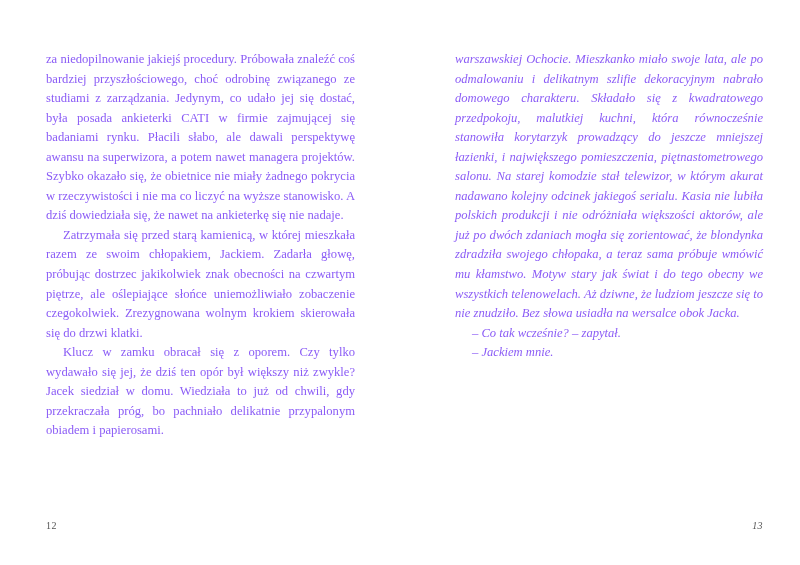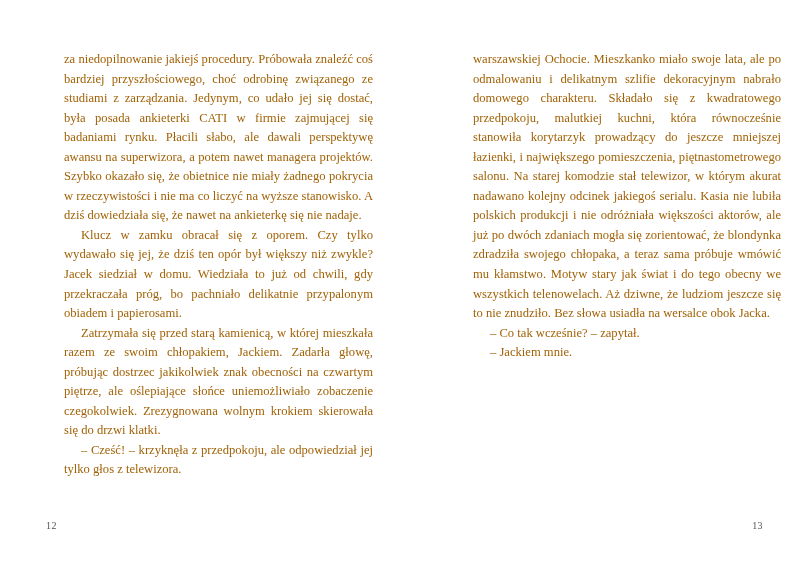--- a/index.html
+++ b/index.html
@@ -23,31 +23,30 @@
     justify-content: space-between;
   }
   .page {
     position: relative;
     width: 400px;
     height: 565px;
     background: #ffffff;
     box-sizing: border-box;
   }
   .page-left  { padding: 50px 45px 0 46px; }
-  .page-right { padding: 50px 37px 0 55px; }
+  .page-right { padding: 50px 37px 0 55px; font-style: italic; }
 
   .textblock {
     width: 309px;
     text-align: justify;
     text-justify: inter-word;
     font-size: 12.6px;
     line-height: 19.55px;
-    color: #a16207;
+    color: #8b5cf6;
     hyphens: manual;
-    margin-left: 18px;
     -webkit-hyphens: manual;
   }
   .page-right .textblock { width: 308px; }
 
   .textblock p {
     margin: 0;
     padding: 0;
     text-align: justify;
     text-indent: 0;
   }
@@ -71,23 +70,22 @@
   .folio-right { right: 37px; }
 </style>
 </head>
 <body>
 
 <div class="spread">
 
   <div class="page page-left">
     <div class="textblock">
       <p>za niedopilnowanie jakiejś procedury. Próbowała znaleźć coś bardziej przyszłościowego, choć odrobinę związanego ze studiami z zarządzania. Jedynym, co udało jej się dostać, była posada ankieterki CATI w firmie zajmującej się badaniami rynku. Płacili słabo, ale dawali perspektywę awansu na superwizora, a potem nawet managera projektów. Szybko okazało się, że obietnice nie miały żadnego pokrycia w rzeczywistości i nie ma co liczyć na wyższe stanowisko. A dziś dowiedziała się, że nawet na ankieterkę się nie nadaje.</p>
+      <p class="indent">Zatrzymała się przed starą kamienicą, w której mieszkała razem ze swoim chłopakiem, Jackiem. Zadarła głowę, próbując dostrzec jakikolwiek znak obecności na czwartym piętrze, ale oślepiające słońce uniemożliwiało zobaczenie czegokolwiek. Zrezygnowana wolnym krokiem skierowała się do drzwi klatki.</p>
       <p class="indent">Klucz w zamku obracał się z oporem. Czy tylko wydawało się jej, że dziś ten opór był większy niż zwykle? Jacek siedział w domu. Wiedziała to już od chwili, gdy przekraczała próg, bo pachniało delikatnie przypalonym obiadem i papierosami.</p>
-      <p class="indent">Zatrzymała się przed starą kamienicą, w której mieszkała razem ze swoim chłopakiem, Jackiem. Zadarła głowę, próbując dostrzec jakikolwiek znak obecności na czwartym piętrze, ale oślepiające słońce uniemożliwiało zobaczenie czegokolwiek. Zrezygnowana wolnym krokiem skierowała się do drzwi klatki.</p>
-      <p class="indent">– Cześć! – krzyknęła z przedpokoju, ale odpowiedział jej tylko głos z telewizora.</p>
     </div>
     <div class="folio folio-left">12</div>
   </div>
 
   <div class="page page-right">
     <div class="textblock">
       <p>warszawskiej Ochocie. Mieszkanko miało swoje lata, ale po odmalowaniu i delikatnym szlifie dekoracyjnym nabrało domowego charakteru. Składało się z kwadratowego przedpokoju, malutkiej kuchni, która równocześnie stanowiła korytarzyk prowadzący do jeszcze mniejszej łazienki, i największego pomieszczenia, piętnastometrowego salonu. Na starej komodzie stał telewizor, w którym akurat nadawano kolejny odcinek jakiegoś serialu. Kasia nie lubiła polskich produkcji i nie odróżniała większości aktorów, ale już po dwóch zdaniach mogła się zorientować, że blondynka zdradziła swojego chłopaka, a teraz sama próbuje wmówić mu kłamstwo. Motyw stary jak świat i do tego obecny we wszystkich telenowelach. Aż dziwne, że ludziom jeszcze się to nie znudziło. Bez słowa usiadła na wersalce obok Jacka.</p>
       <p class="indent">– Co tak wcześnie? – zapytał.</p>
       <p class="indent">– Jackiem mnie.</p>
     </div>

